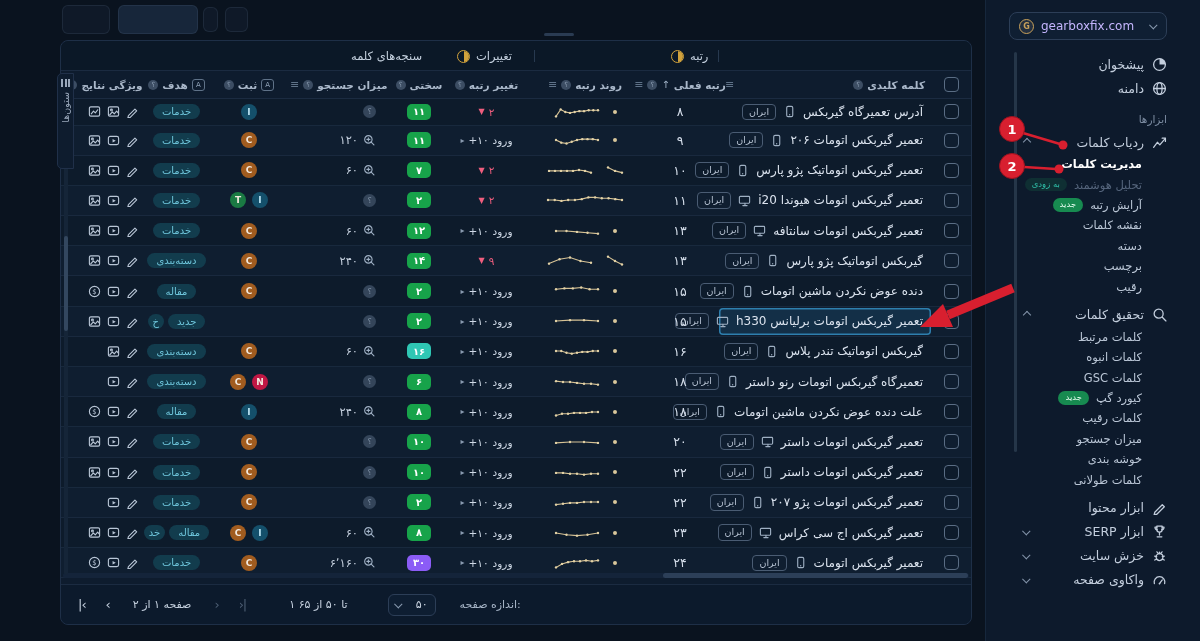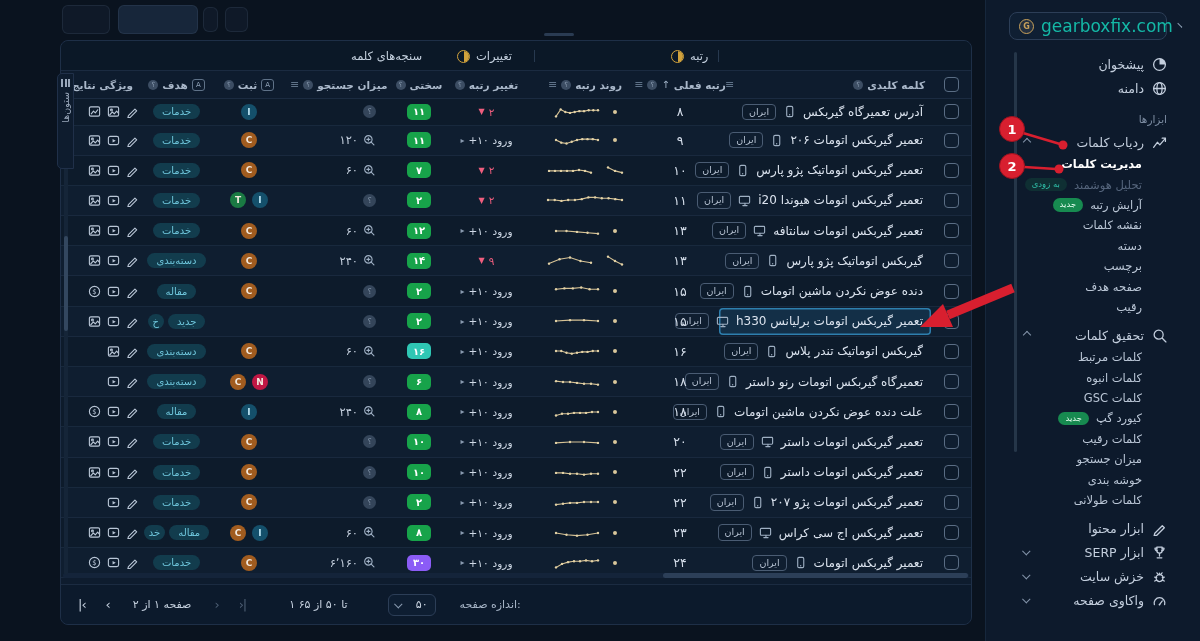--- a/index.html
+++ b/index.html
@@ -30,21 +30,21 @@
   .filter-ic { color:#5f7288; font-size:11px; line-height:1; }
   .sort-up { color:#9fb0c4; font-size:10px; }
   .ab-ic { width:13px; height:12px; border:1px solid #5f7288; border-radius:3px; color:#8fa1b6;
            font-size:7px; display:flex; align-items:center; justify-content:center; }
 
   
   .w-check{width:40px; justify-content:center;} .w-kw{width:212px; justify-content:space-between;}
   .w-rank{width:78px; justify-content:center;} .w-trend{width:112px; justify-content:center;}
   .w-change{width:85px; justify-content:center;} .w-diff{width:50px; justify-content:center;}
   .w-vol{width:110px;} .w-sabt{width:70px; justify-content:center;}
-  .w-hadaf{width:75px; justify-content:center;} .w-feat{width:68px; justify-content:flex-start;}
+  .w-hadaf{width:75px; justify-content:center;} .w-feat{width:68px; justify-content:center;}
 
   #rows { height:481px; overflow:hidden; }
   .row { display:flex; direction:rtl; height:30.2px; align-items:center; padding-left:12px;
          border-bottom:1px solid rgba(27,43,65,.85); }
   .row:nth-child(odd){ background:#0d1b2b; } .row:nth-child(even){ background:#0f1e30; }
   .row.clip { height:26.5px; }
   .cell { display:flex; align-items:center; flex:none; height:100%; }
   .cb { width:15px; height:15px; border:1.5px solid #5a6d84; border-radius:4px; background:transparent; }
 
   .c-kw { direction:rtl; justify-content:flex-start; gap:7px; padding-right:8px; font-size:12px; color:#dbe3ee; }
@@ -109,21 +109,21 @@
   .flap .grid-ic { display:flex; gap:1.5px; }
   .flap .grid-ic i { width:2px; height:8px; background:#9aa8bb; display:block; }
   .flap .vtext { writing-mode:vertical-rl; transform:rotate(180deg); font-size:9.5px; color:#9aa8bb; letter-spacing:1px; }
 
   
   #sidebar { position:absolute; right:0; top:0; width:215px; height:641px; background:#0d1a2c; border-left:1px solid #16273c; }
   .domain-box { position:absolute; left:23px; top:12px; width:158px; height:28px; border:1px solid #2c3e57; border-radius:8px;
                 background:#0f1f33; display:flex; direction:ltr; align-items:center; padding:0 9px; gap:7px; }
   .domain-box .logo { width:15px; height:15px; border-radius:50%; background:#232f3f; border:1.5px solid #c9a15a;
                       color:#c9a15a; font-size:8px; font-weight:bold; display:flex; align-items:center; justify-content:center; flex:none; }
-  .domain-box .txt { font-size:17px; color:#14b8a6; flex:1; }
+  .domain-box .txt { font-size:12px; color:#c4b5fd; flex:1; }
   #nav { position:absolute; top:52px; right:0; left:8px; }
   .nav-item { position:relative; display:flex; direction:rtl; align-items:center; gap:8px; padding-right:33px; height:24px;
               font-size:12.5px; color:#c3cedd; cursor:default; }
   .nav-item .ic { color:#c3cedd; display:flex; flex:none; }
   .nav-section { padding-right:33px; height:22px; display:flex; align-items:center; justify-content:flex-start;
                  direction:rtl; font-size:10.5px; color:#7d8da3; margin-top:8px; }
   .nav-sub { display:flex; direction:rtl; align-items:center; gap:7px; padding-right:58px; height:20.4px; font-size:11.5px; color:#bac6d6; cursor:default; }
   .nav-sub.active { color:#ffffff; font-weight:bold; }
   .nav-sub.disabled { color:#55657c; }
   .badge { font-size:8.5px; padding:2px 7px; border-radius:9px; line-height:1.1; }
@@ -1297,23 +1297,20 @@
       <div class="nav-sub">
         <span>نقشه کلمات</span>
       </div>
       <div class="nav-sub">
         <span>دسته</span>
       </div>
       <div class="nav-sub">
         <span>برچسب</span>
       </div>
       <div class="nav-sub">
-        <span>صفحه هدف</span>
-      </div>
-      <div class="nav-sub">
         <span>رقیب</span>
       </div>
       <div style="height: 6px;"></div>
       <div class="nav-item">
         <span class="ic">
           <svg viewBox="0 0 14 14" width="15" height="15" fill="none" stroke="currentColor" stroke-width="1.2" stroke-linecap="round" stroke-linejoin="round">
             <circle cx="6.2" cy="6.2" r="4.2"></circle>
             <path d="M9.4 9.4L13 13"></path>
           </svg>
         </span>

